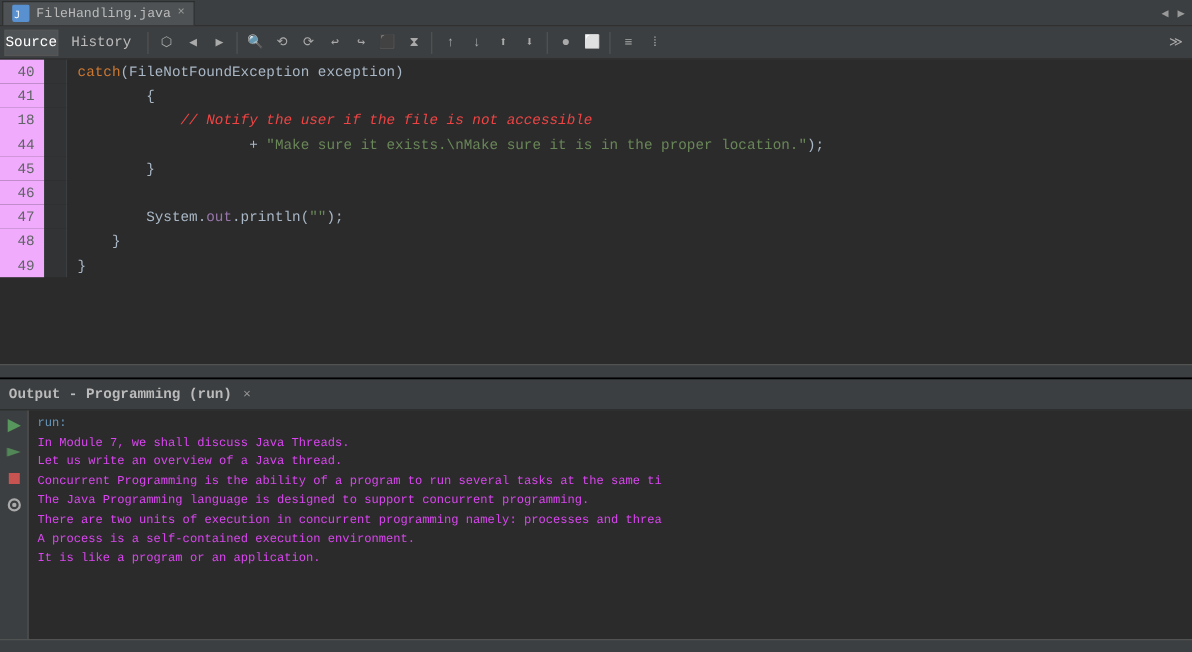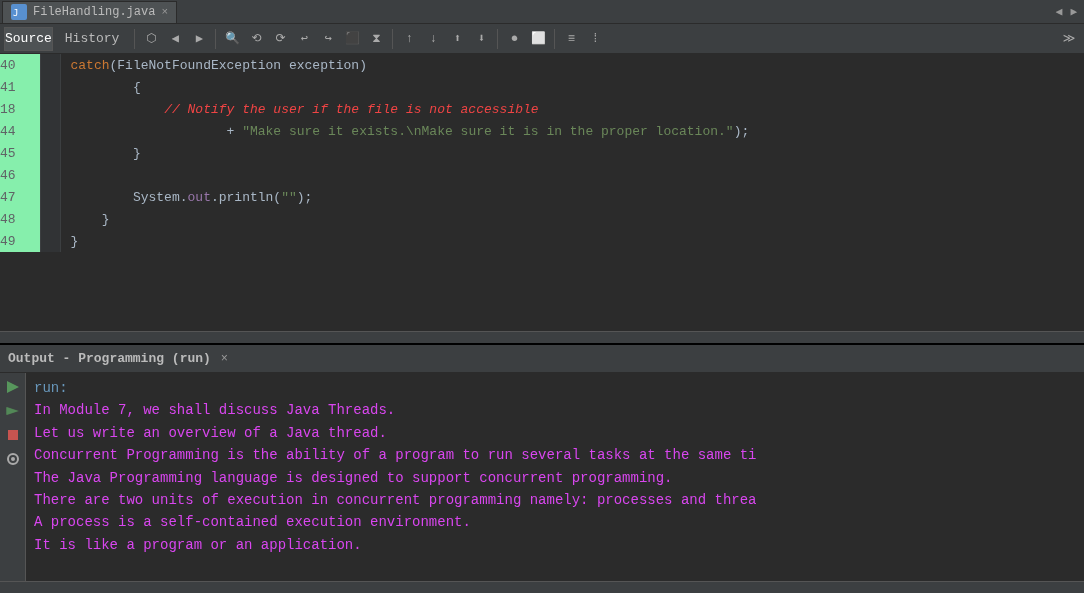--- a/index.html
+++ b/index.html
@@ -128,28 +128,28 @@
     .code-table {
       width: 100%;
       border-collapse: collapse;
     }
     .code-row {
       height: 22px;
     }
     .line-number {
       width: 40px;
       min-width: 40px;
-      text-align: left;
+      text-align: right;
       padding-right: 8px;
       color: #606366;
       font-size: 13px;
       user-select: none;
       vertical-align: middle;
       border-right: 1px solid #3c3f41;
-      background: #86efac;
+      background: #f0abfc;
     }
     .line-gutter {
       width: 20px;
       min-width: 20px;
       background: #313335;
       border-right: 1px solid #3c3f41;
       vertical-align: middle;
     }
     .line-content {
       padding-left: 10px;
@@ -230,21 +230,21 @@
       display: flex;
       align-items: center;
       justify-content: center;
       cursor: pointer;
       color: #aaa;
     }
     .output-content {
       flex: 1;
       overflow: auto;
       padding: 4px 8px;
-      font-size: 14px;
+      font-size: 11px;
       color: #a9b7c6;
       line-height: 1.6;
       white-space: pre;
     }
     .output-content::-webkit-scrollbar { width: 10px; height: 10px; }
     .output-content::-webkit-scrollbar-track { background: #3c3f41; }
     .output-content::-webkit-scrollbar-thumb { background: #555; }
 
     .run-label { color: #6897bb; }
     .output-text { color: #d946ef; margin-top: 40px; }

